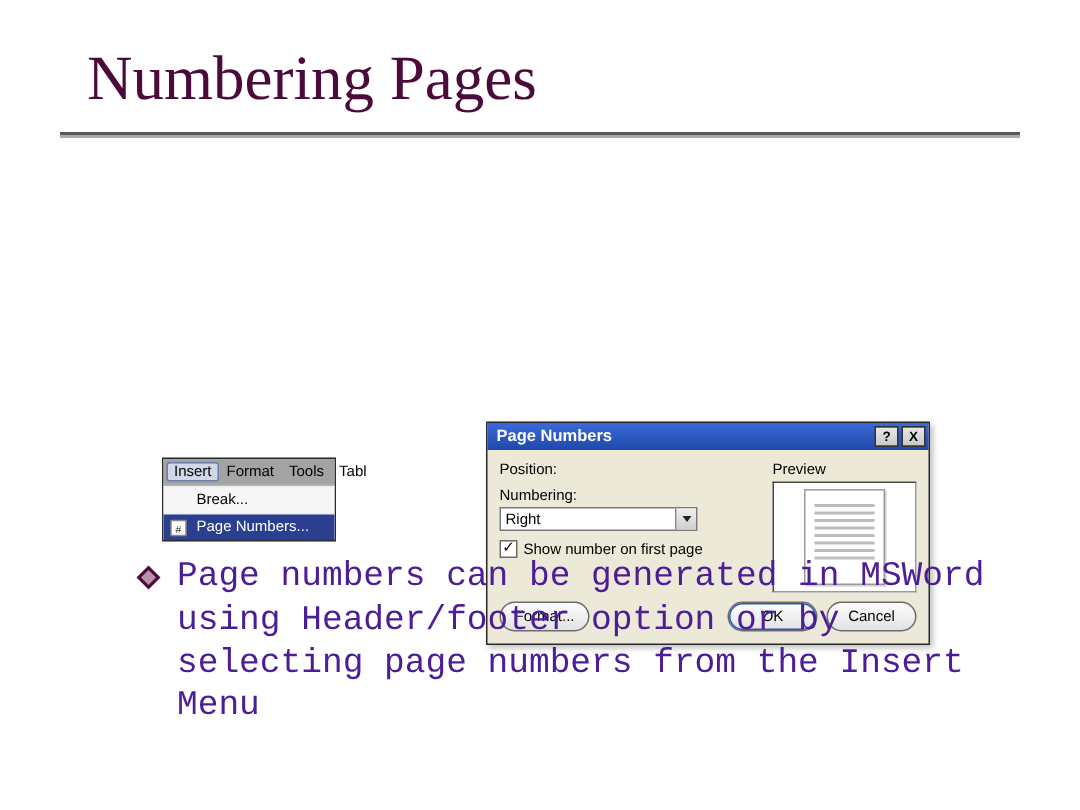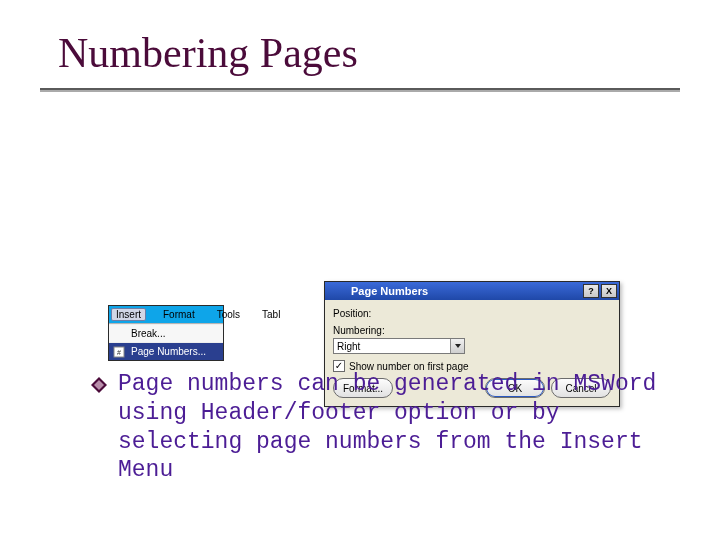--- a/index.html
+++ b/index.html
@@ -63,22 +63,22 @@
     top: 305px;
     width: 116px;
     background: #eee;
     border: 1px solid #2b2b2b;
     font-family: Tahoma, Arial, sans-serif;
     font-size: 10px;
     color: #000;
   }
   .menu-bar {
     display: flex;
-    gap: 12px;
-    background: #0ea5e9;
+    gap: 0;
+    background: #a3a3a3;
     border-bottom: 1px solid #b5b5b5;
     padding: 2px 2px;
   }
   .menu-bar span {
     padding: 1px 5px;
   }
   .menu-bar .active {
     background: #d1d7e6;
     border: 1px solid #6b7ea8;
     border-radius: 2px;
@@ -122,21 +122,21 @@
   .dlg-titlebar {
     height: 18px;
     background: linear-gradient(#3a6ad9, #1f48a8);
     color: #fff;
     display: flex;
     align-items: center;
     padding: 0 2px 0 6px;
     font-size: 11px;
     font-weight: bold;
   }
-  .dlg-titlebar .tb-text { flex: 1; margin-left: 20px; }
+  .dlg-titlebar .tb-text { flex: 1; }
   .tb-btn {
     width: 16px;
     height: 14px;
     background: linear-gradient(#e8e8e8,#c8c8c8);
     border: 1px solid #333;
     margin-left: 2px;
     font-size: 9px;
     line-height: 12px;
     text-align: center;
     color: #000;
@@ -288,20 +288,35 @@
             <svg width="8" height="8" viewBox="0 0 8 8">
                 <polygon points="1,2 7,2 4,6" fill="#222"></polygon>
               </svg>
           </span>
         </div>
         <div class="chk-row">
           <span class="chk">✓</span>
           <span>Show number on first page</span>
         </div>
       </div>
+      <div class="dlg-right">
+        <span class="lbl">Preview</span>
+        <div class="preview-box">
+          <div class="preview-page">
+            <div class="pp-line"></div>
+              <div class="pp-line"></div>
+              <div class="pp-line"></div>
+            <div class="pp-line"></div>
+              <div class="pp-line"></div>
+              <div class="pp-line"></div>
+            <div class="pp-line"></div>
+              <div class="pp-line"></div>
+          </div>
+        </div>
+      </div>
     </div>
     <div class="dlg-buttons">
       <span class="win-btn">Format...</span>
       <div class="btns-right">
         <span class="win-btn default">OK</span>
         <span class="win-btn">Cancel</span>
       </div>
     </div>
   </div>
 

